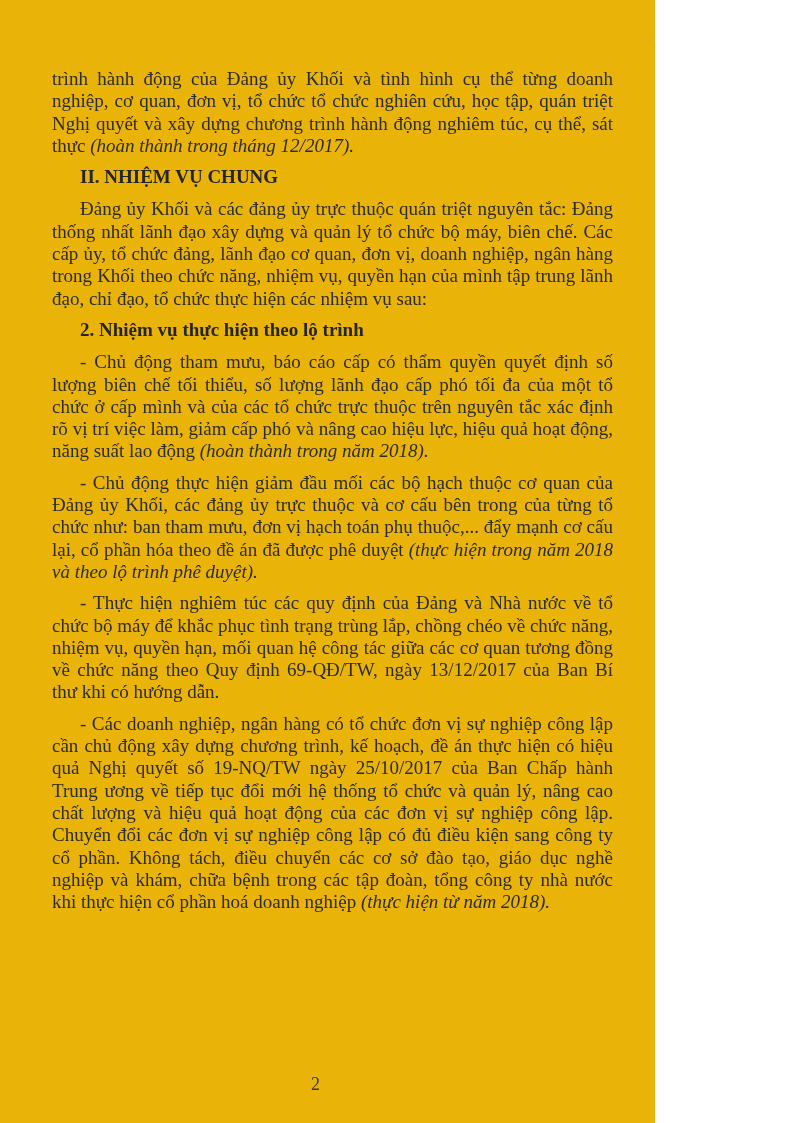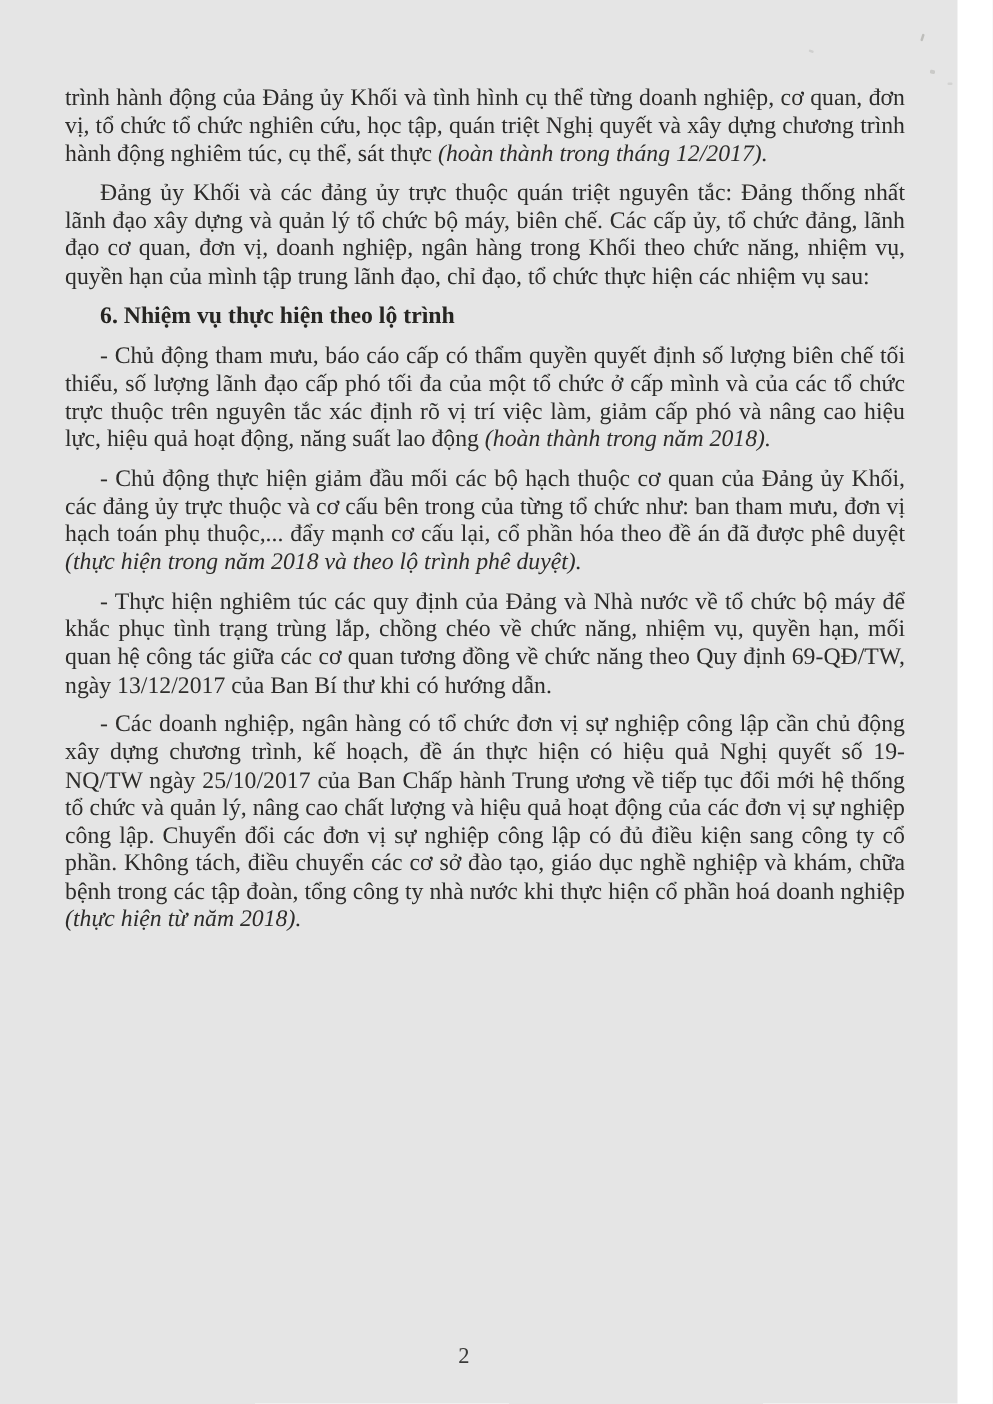--- a/index.html
+++ b/index.html
@@ -2,23 +2,23 @@
 <html><head>
 <meta charset="utf-8">
 <style>
   html, body {
     margin: 0;
     padding: 0;
     background: #ffffff;
   }
   .page {
     position: relative;
-    width: 766px;
+    width: 655px;
     height: 1123px;
-    background: #e5e5e5;
+    background: #eab308;
     overflow: hidden;
     font-family: "Liberation Serif", "DejaVu Serif", serif;
     color: #2d2c2a;
   }
   .doc-body {
     position: absolute;
     left: 52px;
     right: 42px;
     top: 68px;
     font-size: 19px;
@@ -69,22 +69,23 @@
 <div class="page">
 
   <span class="artifact a1"></span>
   <span class="artifact a2"></span>
   <span class="artifact a3"></span>
   <span class="artifact a4"></span>
   <span class="artifact a5"></span>
 
   <div class="doc-body">
       <p class="para continued"><span class="run">trình hành động của Đảng ủy Khối và tình hình cụ thể từng doanh nghiệp, cơ quan, đơn vị, tổ chức tổ chức nghiên cứu, học tập, quán triệt Nghị quyết và xây dựng chương trình hành động nghiêm túc, cụ thể, sát thực </span><span class="run italic">(hoàn thành trong tháng 12/2017).</span></p>
+      <p class="para heading-1"><span class="run bold">II. NHIỆM VỤ CHUNG</span></p>
       <p class="para body"><span class="run">Đảng ủy Khối và các đảng ủy trực thuộc quán triệt nguyên tắc: Đảng thống nhất lãnh đạo xây dựng và quản lý tổ chức bộ máy, biên chế. Các cấp ủy, tổ chức đảng, lãnh đạo cơ quan, đơn vị, doanh nghiệp, ngân hàng trong Khối theo chức năng, nhiệm vụ, quyền hạn của mình tập trung lãnh đạo, chỉ đạo, tổ chức thực hiện các nhiệm vụ sau:</span></p>
-      <p class="para heading-2"><span class="run bold">6. Nhiệm vụ thực hiện theo lộ trình</span></p>
+      <p class="para heading-2"><span class="run bold">2. Nhiệm vụ thực hiện theo lộ trình</span></p>
       <p class="para body"><span class="run">- Chủ động tham mưu, báo cáo cấp có thẩm quyền quyết định số lượng biên chế tối thiểu, số lượng lãnh đạo cấp phó tối đa của một tổ chức ở cấp mình và của các tổ chức trực thuộc trên nguyên tắc xác định rõ vị trí việc làm, giảm cấp phó và nâng cao hiệu lực, hiệu quả hoạt động, năng suất lao động </span><span class="run italic">(hoàn thành trong năm 2018).</span></p>
       <p class="para body"><span class="run">- Chủ động thực hiện giảm đầu mối các bộ hạch thuộc cơ quan của Đảng ủy Khối, các đảng ủy trực thuộc và cơ cấu bên trong của từng tổ chức như: ban tham mưu, đơn vị hạch toán phụ thuộc,... đẩy mạnh cơ cấu lại, cổ phần hóa theo đề án đã được phê duyệt </span><span class="run italic">(thực hiện trong năm 2018 và theo lộ trình phê duyệt).</span></p>
       <p class="para body"><span class="run">- Thực hiện nghiêm túc các quy định của Đảng và Nhà nước về tổ chức bộ máy để khắc phục tình trạng trùng lắp, chồng chéo về chức năng, nhiệm vụ, quyền hạn, mối quan hệ công tác giữa các cơ quan tương đồng về chức năng theo Quy định 69-QĐ/TW, ngày 13/12/2017 của Ban Bí thư khi có hướng dẫn.</span></p>
       <p class="para body"><span class="run">- Các doanh nghiệp, ngân hàng có tổ chức đơn vị sự nghiệp công lập cần chủ động xây dựng chương trình, kế hoạch, đề án thực hiện có hiệu quả Nghị quyết số 19-NQ/TW ngày 25/10/2017 của Ban Chấp hành Trung ương về tiếp tục đổi mới hệ thống tổ chức và quản lý, nâng cao chất lượng và hiệu quả hoạt động của các đơn vị sự nghiệp công lập. Chuyển đổi các đơn vị sự nghiệp công lập có đủ điều kiện sang công ty cổ phần. Không tách, điều chuyển các cơ sở đào tạo, giáo dục nghề nghiệp và khám, chữa bệnh trong các tập đoàn, tổng công ty nhà nước khi thực hiện cổ phần hoá doanh nghiệp </span><span class="run italic">(thực hiện từ năm 2018).</span></p>
     </div>
 
   <div class="footer-page">2</div>
 </div>
 
 </body></html>

